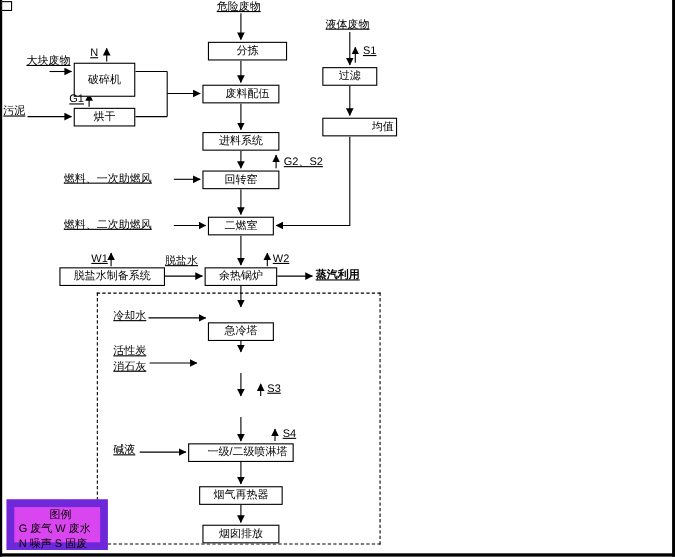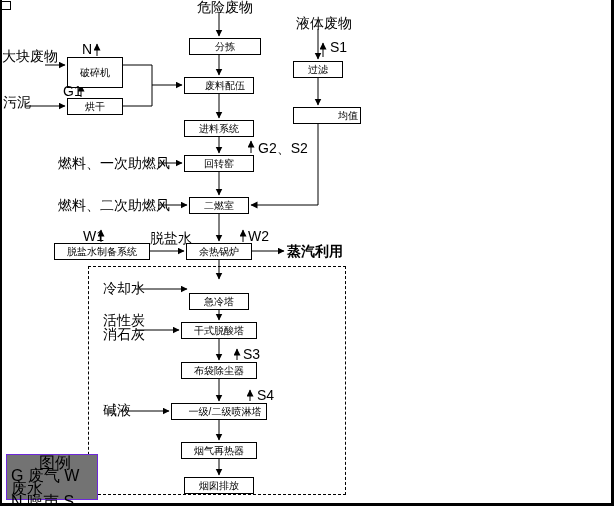--- a/index.html
+++ b/index.html
@@ -15,33 +15,33 @@
   svg.lines { position: absolute; left: 0; top: 0; z-index: 1; }
   .node {
     position: absolute; z-index: 2;
     border: 1px solid #000; background: #fff;
     display: flex; align-items: center; justify-content: center;
     font-size: 10px; line-height: 11px; white-space: nowrap;
     box-sizing: border-box;
   }
   .lbl {
     position: absolute; z-index: 2;
-    font-size: 14px; line-height: 12px; white-space: nowrap;
+    font-size: 10px; line-height: 12px; white-space: nowrap; text-decoration: underline;
   }
   .bold { font-weight: bold; }
   .dashed-region {
     position: absolute; z-index: 0;
     border: 1px dashed #000;
     box-sizing: border-box;
   }
   .legend {
     position: absolute; z-index: 2;
-    border: 1px solid #6d28d9; background: #737373;
+    border: 7px solid #6d28d9; background: #d946ef;
     box-sizing: border-box;
-    font-size: 16px; line-height: 13px;
+    font-size: 10px; line-height: 13px;
     padding: 1px 4px;
   }
   .legend-title { margin-left: 28px; }
   .edge { position: absolute; background: #000; z-index: 3; }
   .corner-mark {
     position: absolute; z-index: 3;
     left: 1px; top: 1px; width: 8px; height: 7px;
     border: 1px solid #000; background: #fff;
   }
 </style>
@@ -113,29 +113,27 @@
   <div class="node" style="left:293px;top:107px;width:68px;height:17px;padding-left:42px;">均值</div>
   <div class="node" style="left:67px;top:57px;width:56px;height:31px;">破碎机</div>
   <div class="node" style="left:67px;top:98px;width:56px;height:17px;">烘干</div>
   <div class="node" style="left:184px;top:77px;width:70px;height:17px;padding-left:12px;">废料配伍</div>
   <div class="node" style="left:184px;top:120px;width:70px;height:17px;">进料系统</div>
   <div class="node" style="left:184px;top:155px;width:70px;height:17px;">回转窑</div>
   <div class="node" style="left:189px;top:197px;width:60px;height:17px;">二燃室</div>
   <div class="node" style="left:54px;top:243px;width:96px;height:17px;">脱盐水制备系统</div>
   <div class="node" style="left:186px;top:243px;width:66px;height:17px;">余热锅炉</div>
   <div class="node" style="left:189px;top:281px;width:60px;height:17px;margin-top:12px;">急冷塔</div>
-  <div class="node" style="left:181px;top:322px;width:76px;height:17px;">干式脱酸塔</div>
-  <div class="node" style="left:181px;top:362px;width:76px;height:17px;">布袋除尘器</div>
   <div class="node" style="left:171px;top:403px;width:96px;height:17px;padding-left:12px;">一级/二级喷淋塔</div>
   <div class="node" style="left:181px;top:442px;width:76px;height:17px;">烟气再热器</div>
   <div class="node" style="left:184px;top:477px;width:70px;height:17px;">烟囱排放</div>
 
   <div class="lbl" style="left:197px;top:1px;">危险废物</div>
   <div class="lbl" style="left:296px;top:17px;">液体废物</div>
-  <div class="lbl" style="left:2px;top:50px;">大块废物</div>
+  <div class="lbl" style="left:2px;top:50px;padding-left:22px;">大块废物</div>
   <div class="lbl" style="left:3px;top:96px;">污泥</div>
   <div class="lbl" style="left:58px;top:157px;">燃料、一次助燃风</div>
   <div class="lbl" style="left:58px;top:199px;">燃料、二次助燃风</div>
   <div class="lbl" style="left:150px;top:232px;">脱盐水</div>
   <div class="lbl" style="left:103px;top:282px;">冷却水</div>
   <div class="lbl" style="left:103px;top:314px;">活性炭</div>
   <div class="lbl" style="left:103px;top:328px;">消石灰</div>
   <div class="lbl" style="left:103px;top:404px;">碱液</div>
   <div class="lbl bold" style="left:287px;top:245px;">蒸汽利用</div>
 

